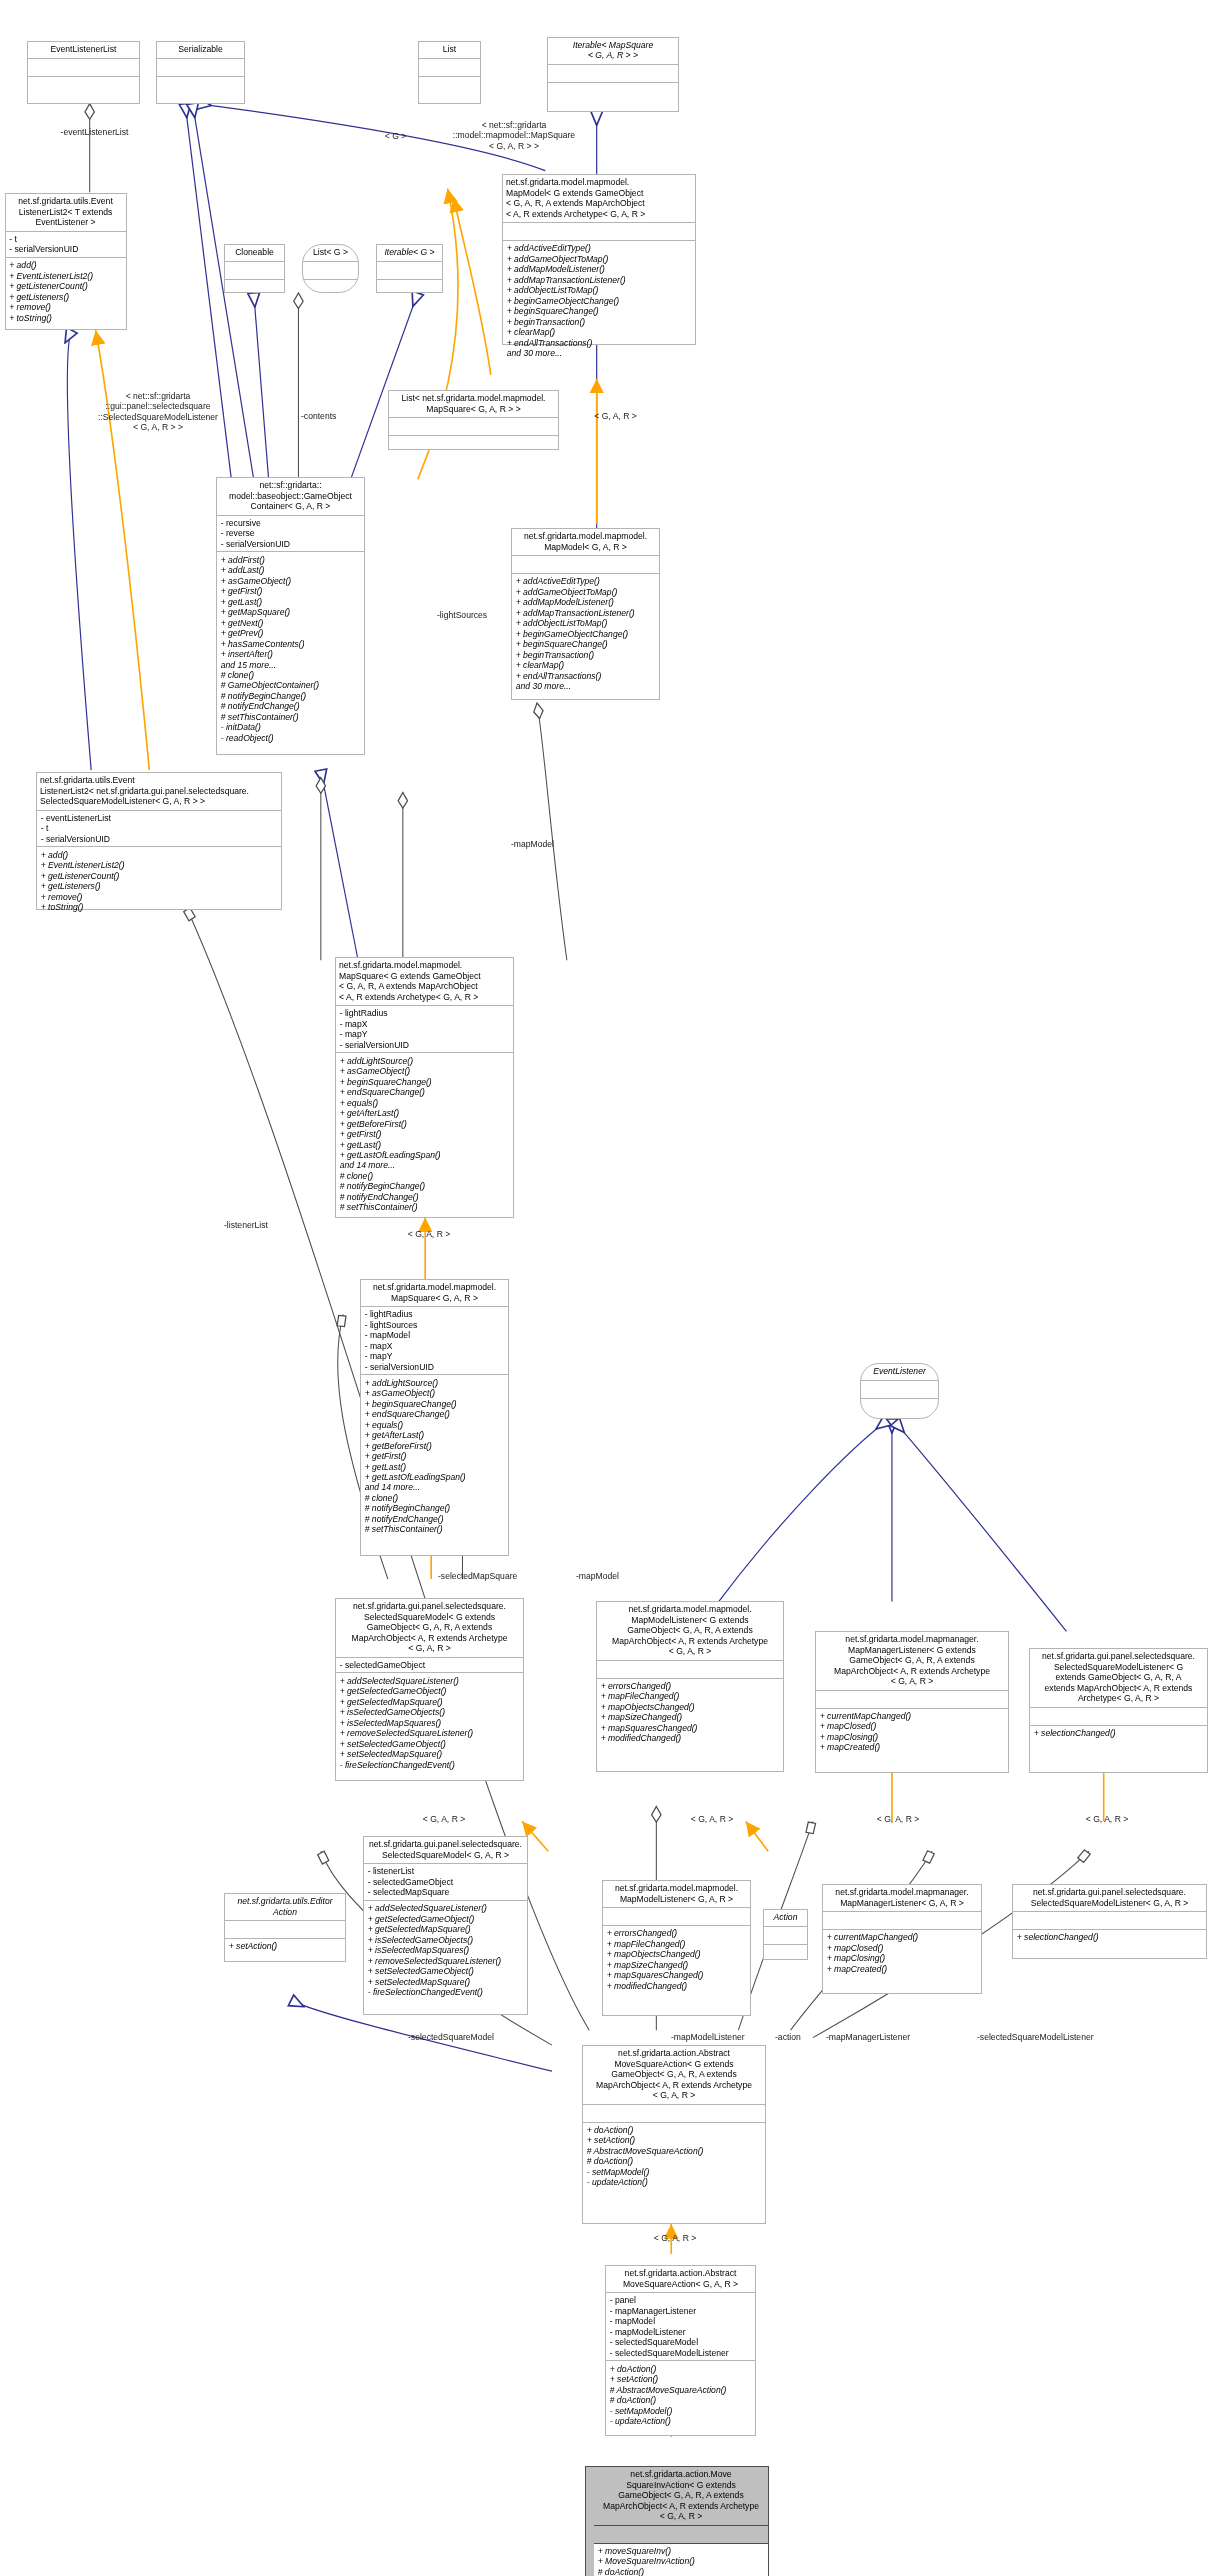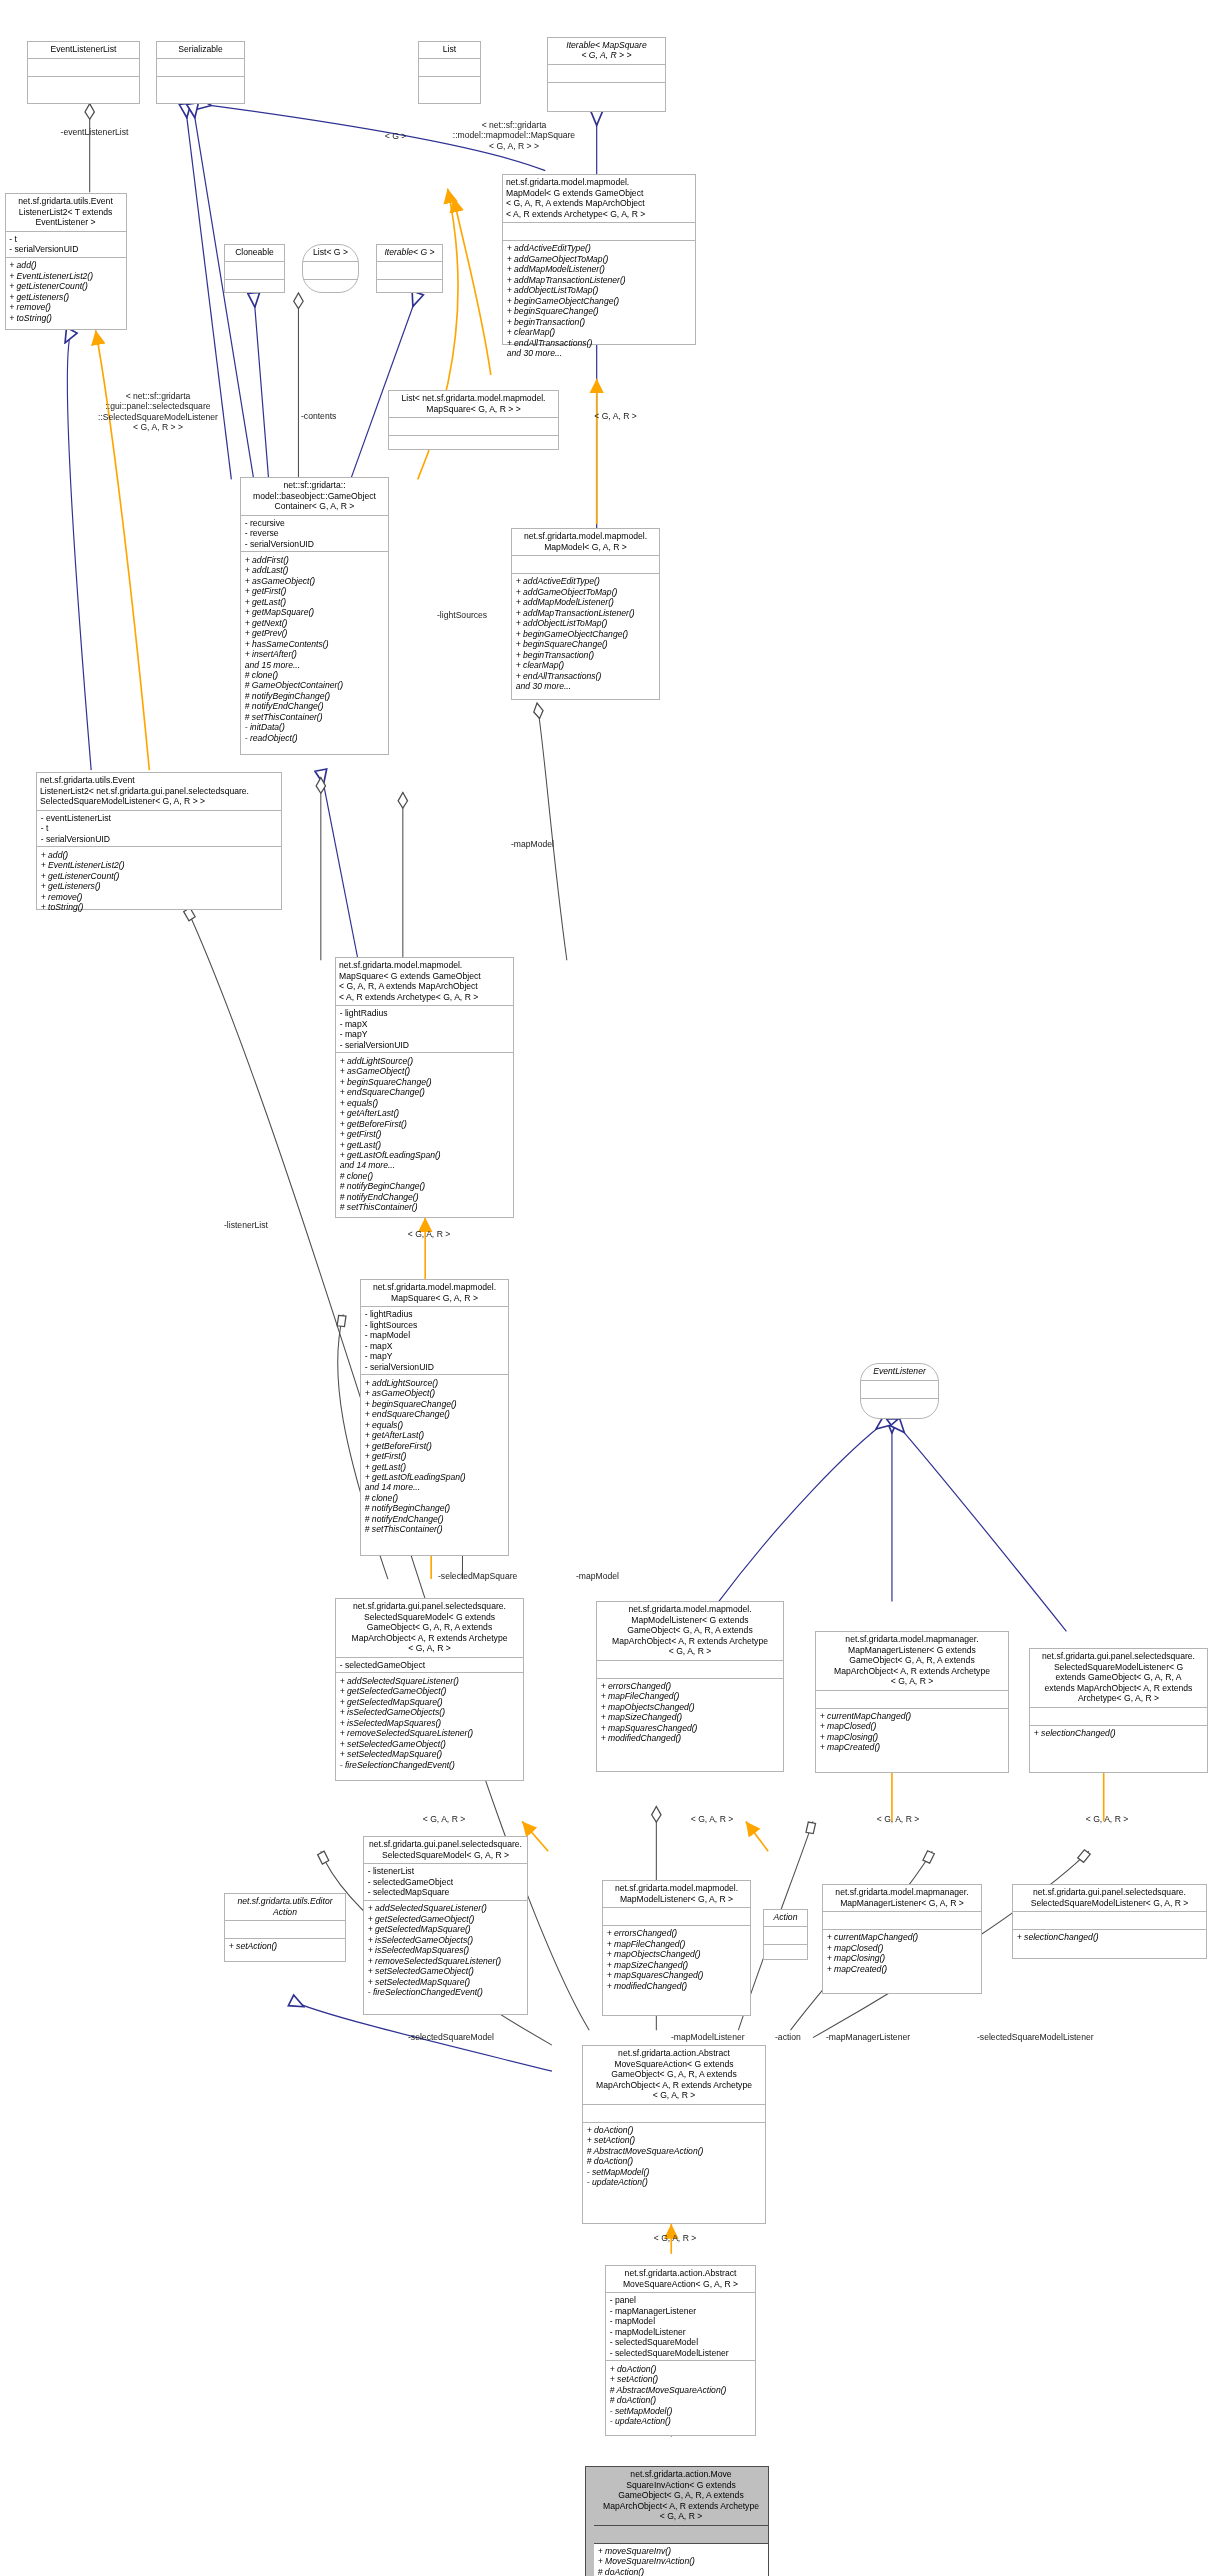--- a/index.html
+++ b/index.html
@@ -169,21 +169,21 @@
     <div class="attrs empty"></div>
     <div class="ops empty"></div>
   </div>
 
   <div class="node thin" style="left:418px; top:9px; width:63px; height:63px;">
     <div class="title">List</div>
     <div class="attrs empty"></div>
     <div class="ops empty"></div>
   </div>
 
-  <div class="node thin" style="left:547px; top:4.5px; width:119px; height:75px;">
+  <div class="node thin" style="left:547px; top:4.5px; width:132px; height:75px;">
     <div class="title" style="font-style:italic;">Iterable&lt; MapSquare
 &lt; G, A, R &gt; &gt;</div>
     <div class="attrs empty"></div>
     <div class="ops empty"></div>
   </div>
 
   <div class="edge-label ctr" style="left:46px; top:95px; width:97px;">-eventListenerList</div>
   <div class="edge-label ctr" style="left:373px; top:99px; width:45px;">&lt; G &gt;</div>
   <div class="edge-label ctr" style="left:443px; top:88px; width:142px;">&lt; net::sf::gridarta
 ::model::mapmodel::MapSquare
@@ -247,21 +247,21 @@
     <div class="ops empty"></div>
   </div>
 
   <div class="edge-label ctr" style="left:567px; top:379px; width:97px;">&lt; G, A, R &gt;</div>
   <div class="edge-label ctr" style="left:78px; top:359px; width:160px;">&lt; net::sf::gridarta
 ::gui::panel::selectedsquare
 ::SelectedSquareModelListener
 &lt; G, A, R &gt; &gt;</div>
   <div class="edge-label" style="left:301px; top:379px; width:67px;">-contents</div>
 
-  <div class="node thin" style="left:240px; top:445px; width:149px; height:278px;">
+  <div class="node thin" style="left:216px; top:445px; width:149px; height:278px;">
     <div class="title">net::sf::gridarta::
 model::baseobject::GameObject
 Container&lt; G, A, R &gt;</div>
     <div class="attrs">- recursive
 - reverse
 - serialVersionUID</div>
     <div class="ops">+ addFirst()
 + addLast()
 + asGameObject()
 + getFirst()

